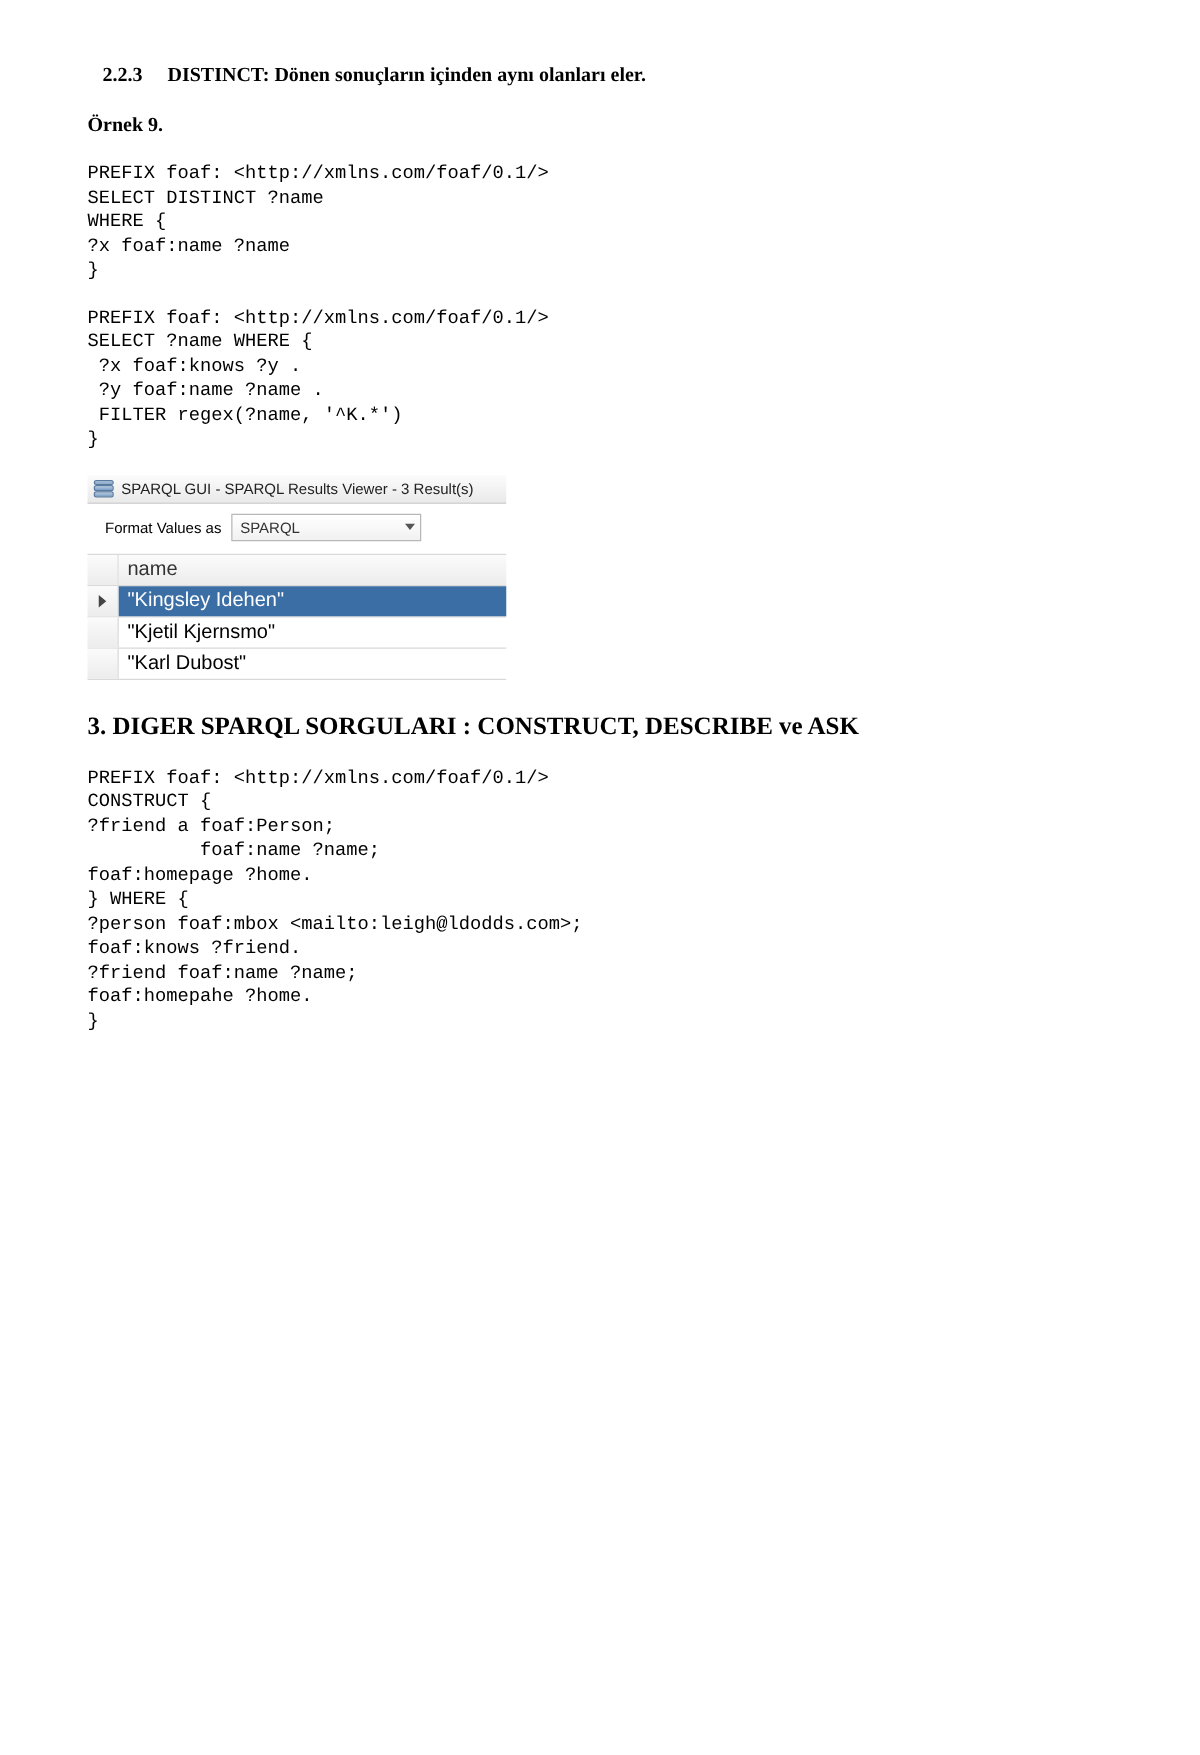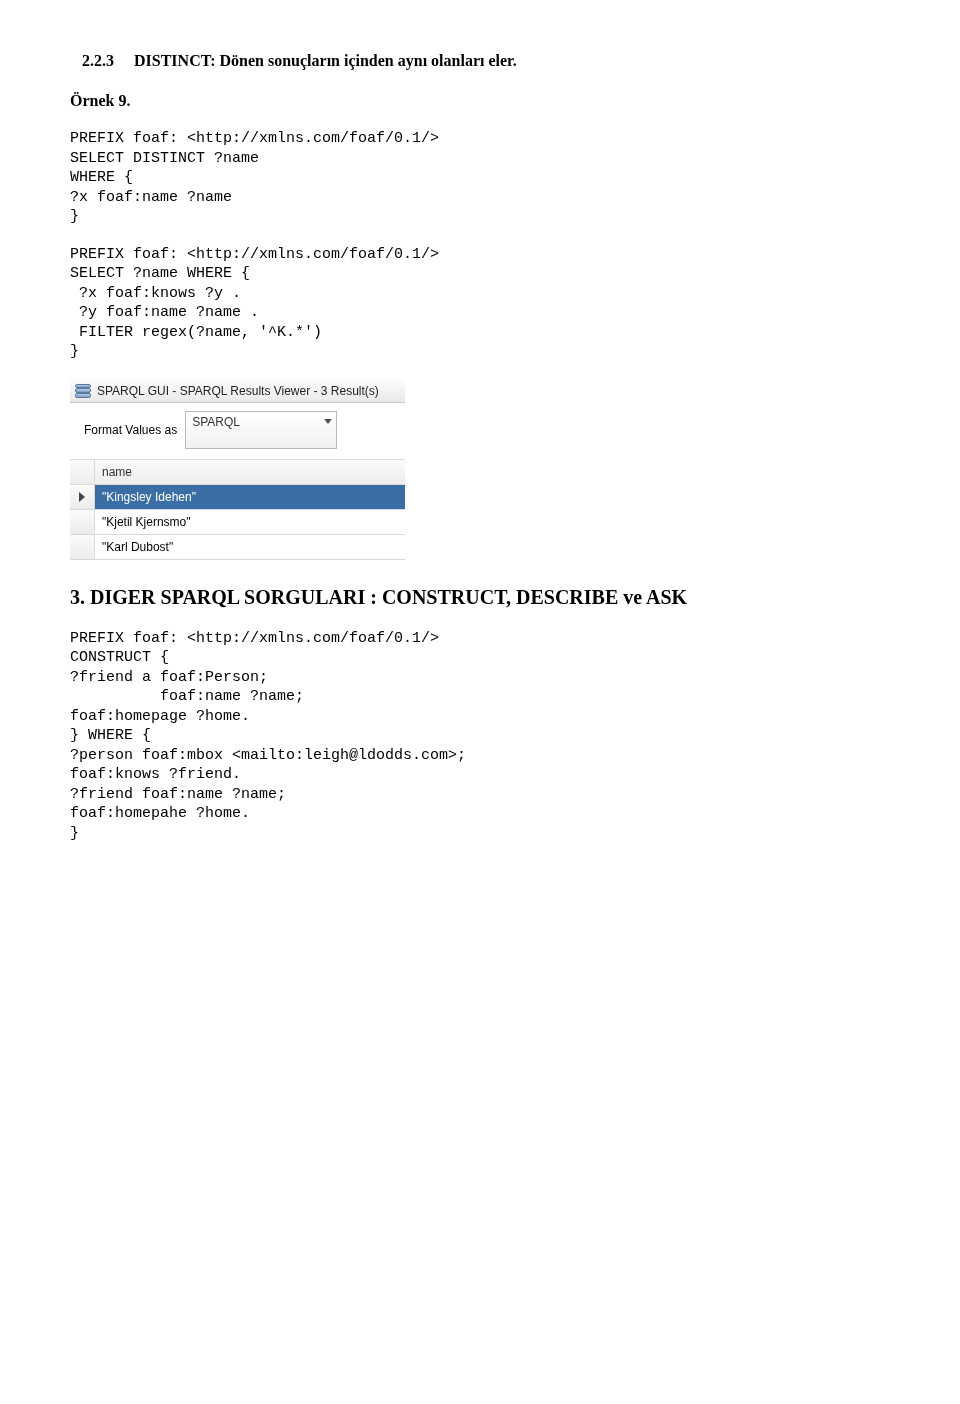--- a/index.html
+++ b/index.html
@@ -79,21 +79,21 @@
     padding: 8px 10px 10px 14px;
     gap: 8px;
   }
   .dropdown {
     display: flex;
     align-items: center;
     border: 1px solid #b8b8b8;
     background: linear-gradient(#fff, #f1f1f1);
     height: 20px;
     width: 140px;
-    padding: 0 4px 16px 6px;
+    padding: 0 4px 0 6px;
     justify-content: space-between;
     font-size: 12px;
     color: #333;
   }
   .dropdown .arrow {
     width: 0; height: 0;
     border-left: 4px solid transparent;
     border-right: 4px solid transparent;
     border-top: 5px solid #555;
   }
@@ -119,21 +119,21 @@
     border-top: 5px solid transparent;
     border-bottom: 5px solid transparent;
     border-left: 6px solid #444;
   }
   .cell {
     flex: 1;
     padding: 0 7px;
     display: flex;
     align-items: center;
     font-family: "Segoe UI", Tahoma, Arial, sans-serif;
-    font-size: 12px;
+    font-size: 16px;
   }
   .header-row .cell {
     background: linear-gradient(#fbfbfb, #ececec);
     color: #333;
   }
   .selected .cell {
     background: #3b6ea5;
     color: #fff;
   }
   .page-wrap {

